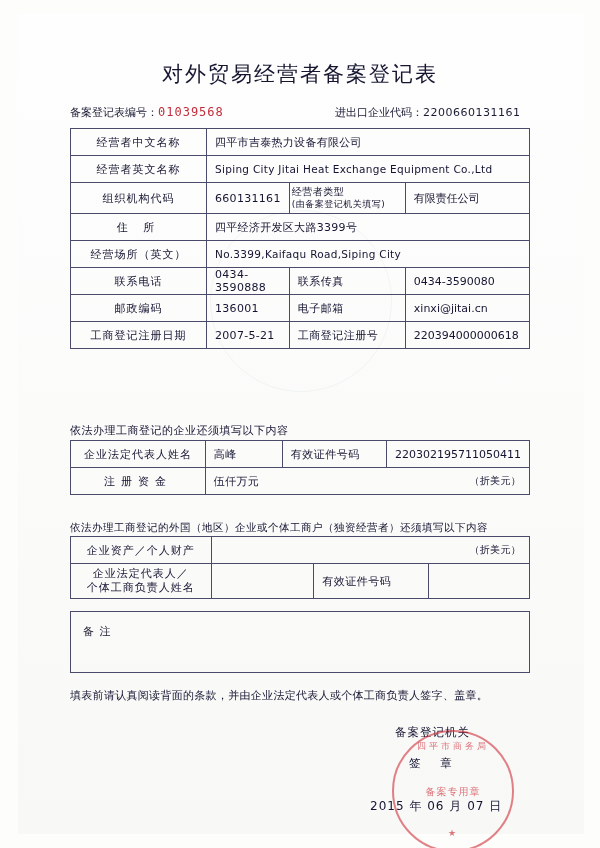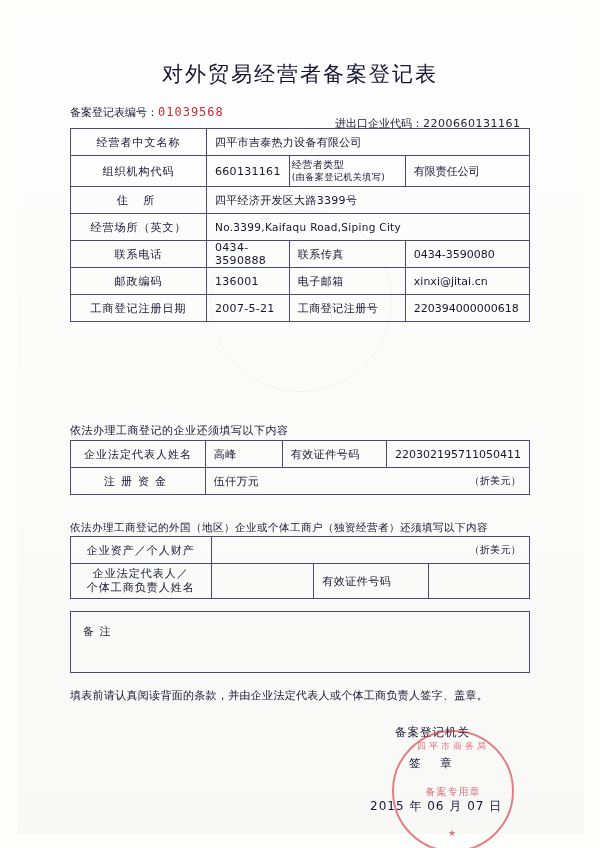--- a/index.html
+++ b/index.html
@@ -48,21 +48,21 @@
     font-size: 11px;
     color: #1a1a35;
   }
   .hdr-left { position: absolute; left: 0; top: 0; }
   .hdr-left .num {
     color: #c32c3a;
     font-family: "DejaVu Sans Mono", monospace;
     letter-spacing: 1px;
     font-size: 12px;
   }
-  .hdr-right { position: absolute; left: 265px; top: 0; margin-top: 11px; }
+  .hdr-right { position: absolute; left: 265px; top: 0; }
   .hdr-right .num {
     font-family: "DejaVu Sans", sans-serif;
     letter-spacing: 0.5px;
   }
 
   table.main {
     position: absolute;
     left: 70px;
     top: 128px;
     width: 460px;
@@ -222,20 +222,24 @@
     </div>
   </div>
 
   <table class="main">
     <tbody>
         <tr>
       <td class="lbl">经营者中文名称</td>
       <td class="val" colspan="3">四平市吉泰热力设备有限公司</td>
     </tr>
     <tr>
+      <td class="lbl">经营者英文名称</td>
+      <td class="val en" colspan="3">Siping City Jitai Heat Exchange Equipment Co.,Ltd</td>
+    </tr>
+    <tr>
       <td class="lbl">组织机构代码</td>
       <td class="val">660131161</td>
       <td class="lbl2 two-line">
         <div>经营者类型</div>
         <div class="smallnote">(由备案登记机关填写)</div>
       </td>
       <td class="val2">有限责任公司</td>
     </tr>
     <tr>
       <td class="lbl sp">住  所</td>

